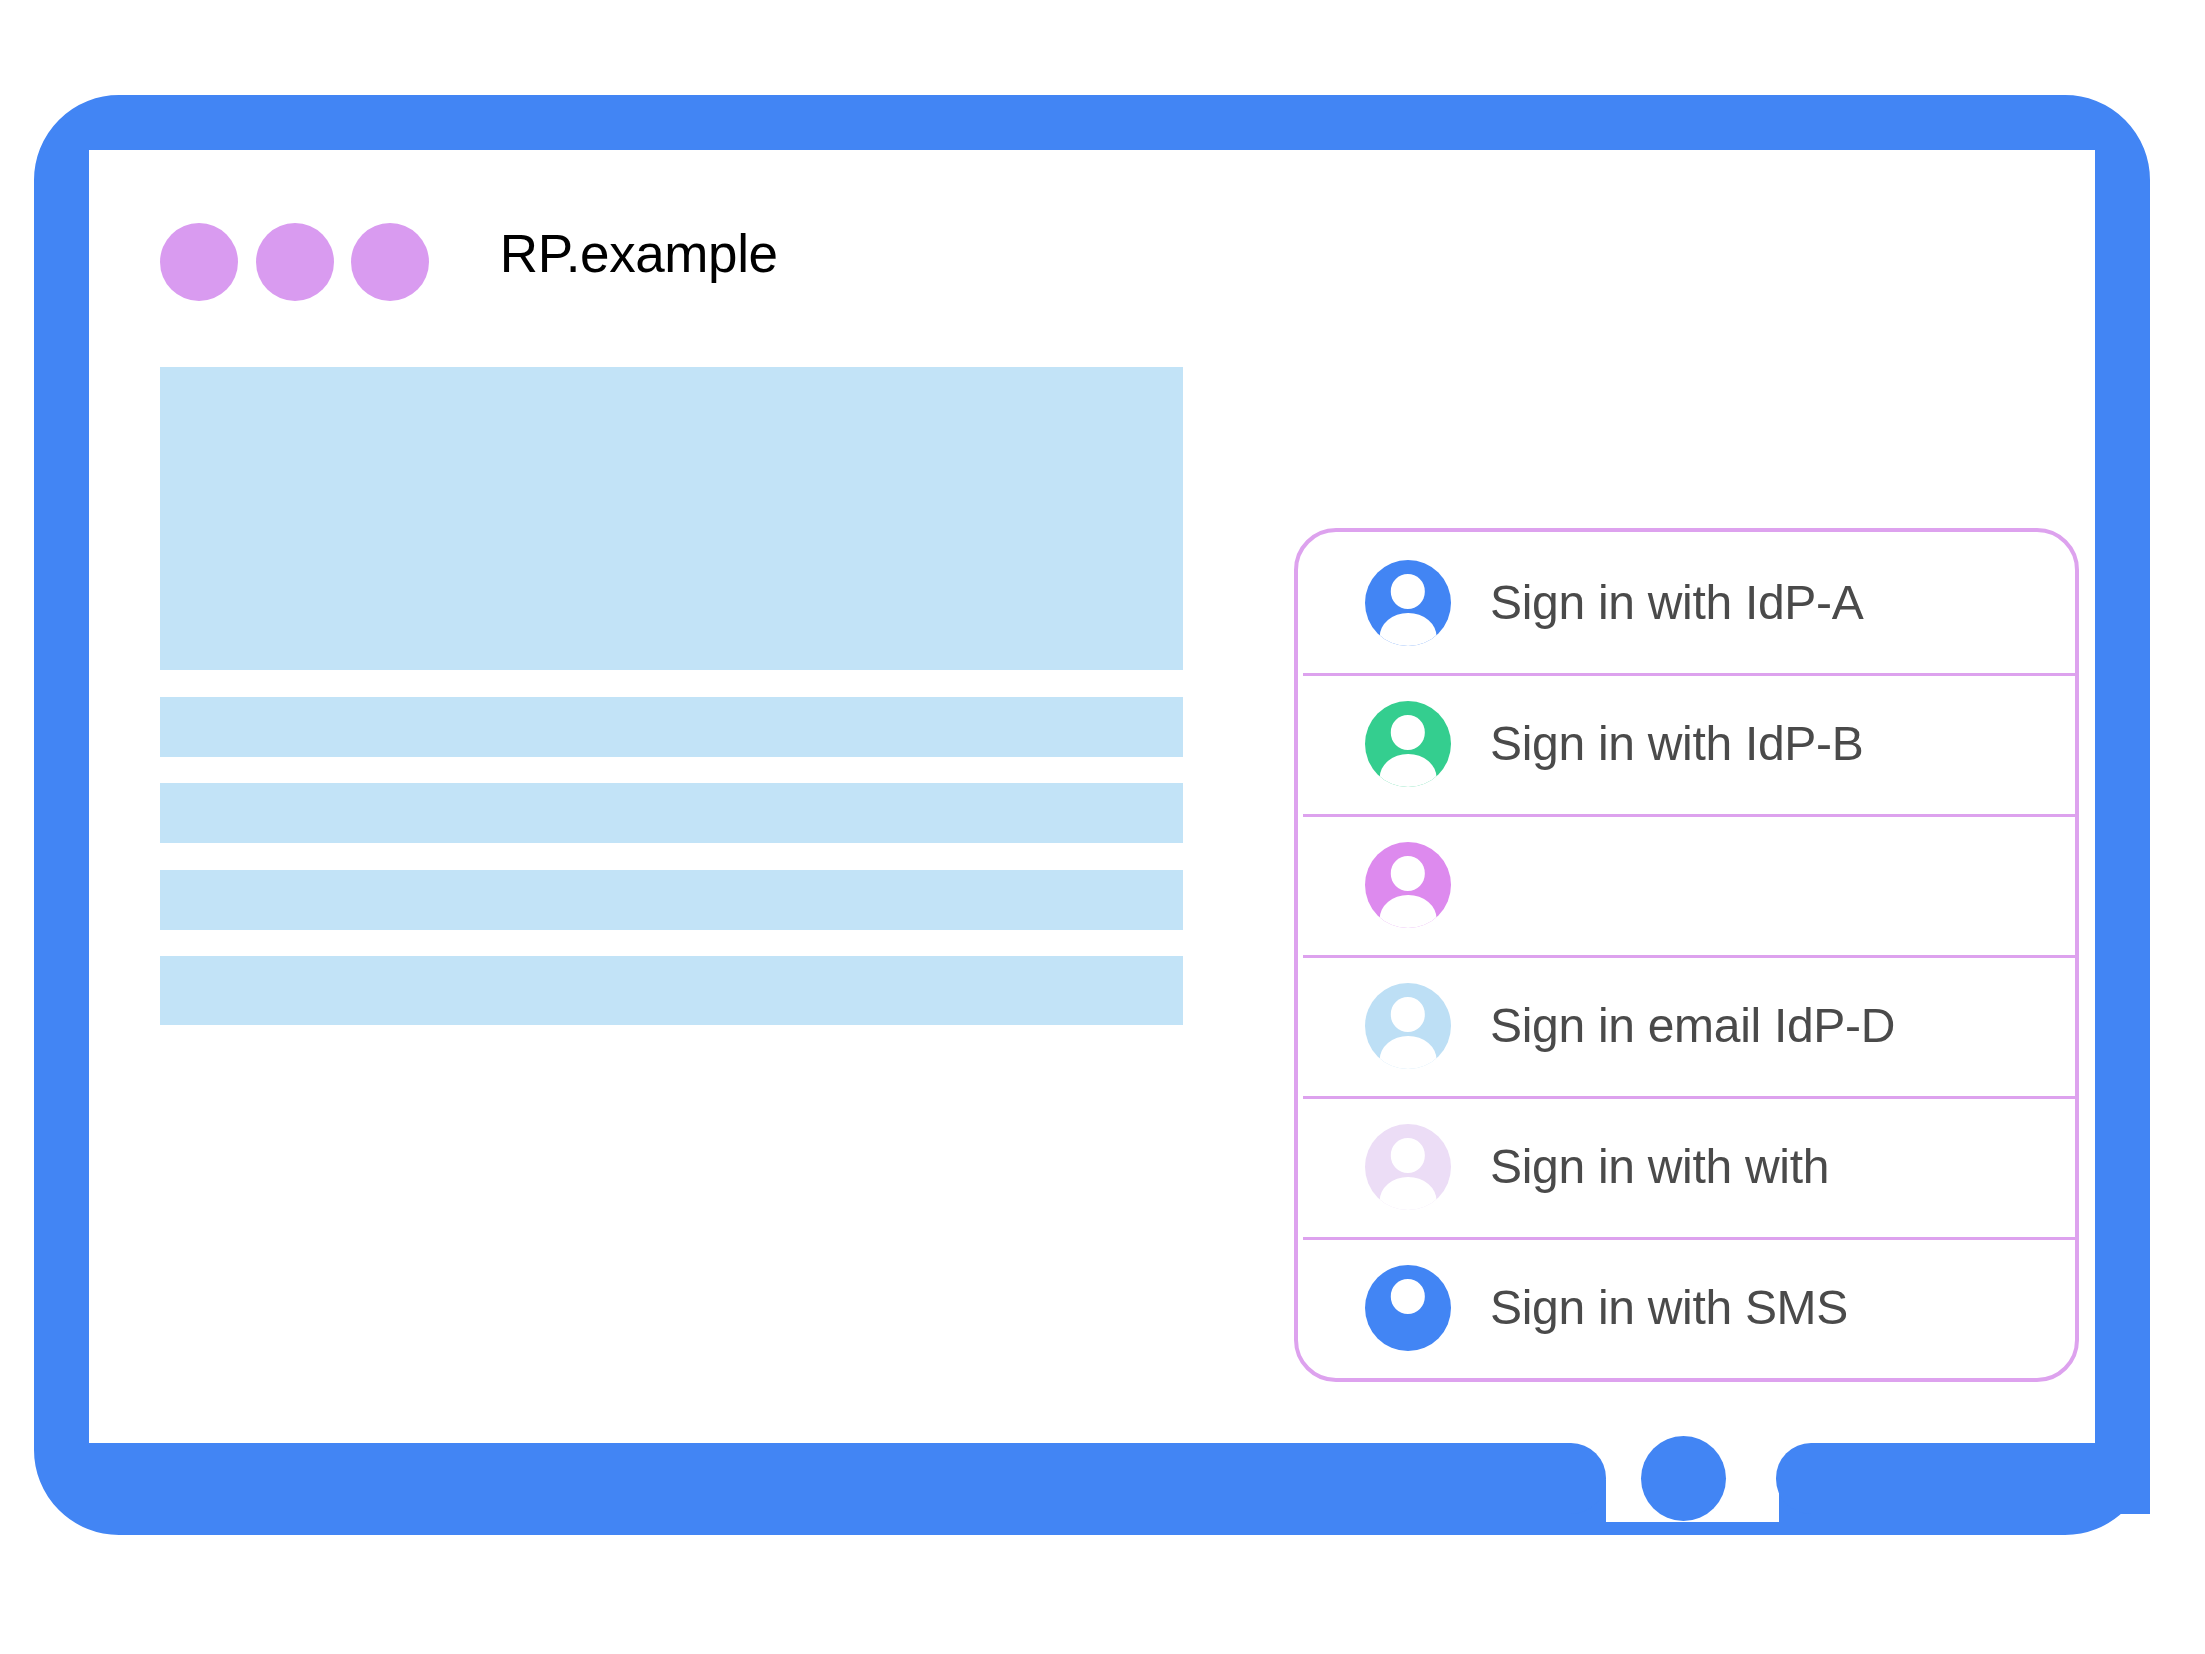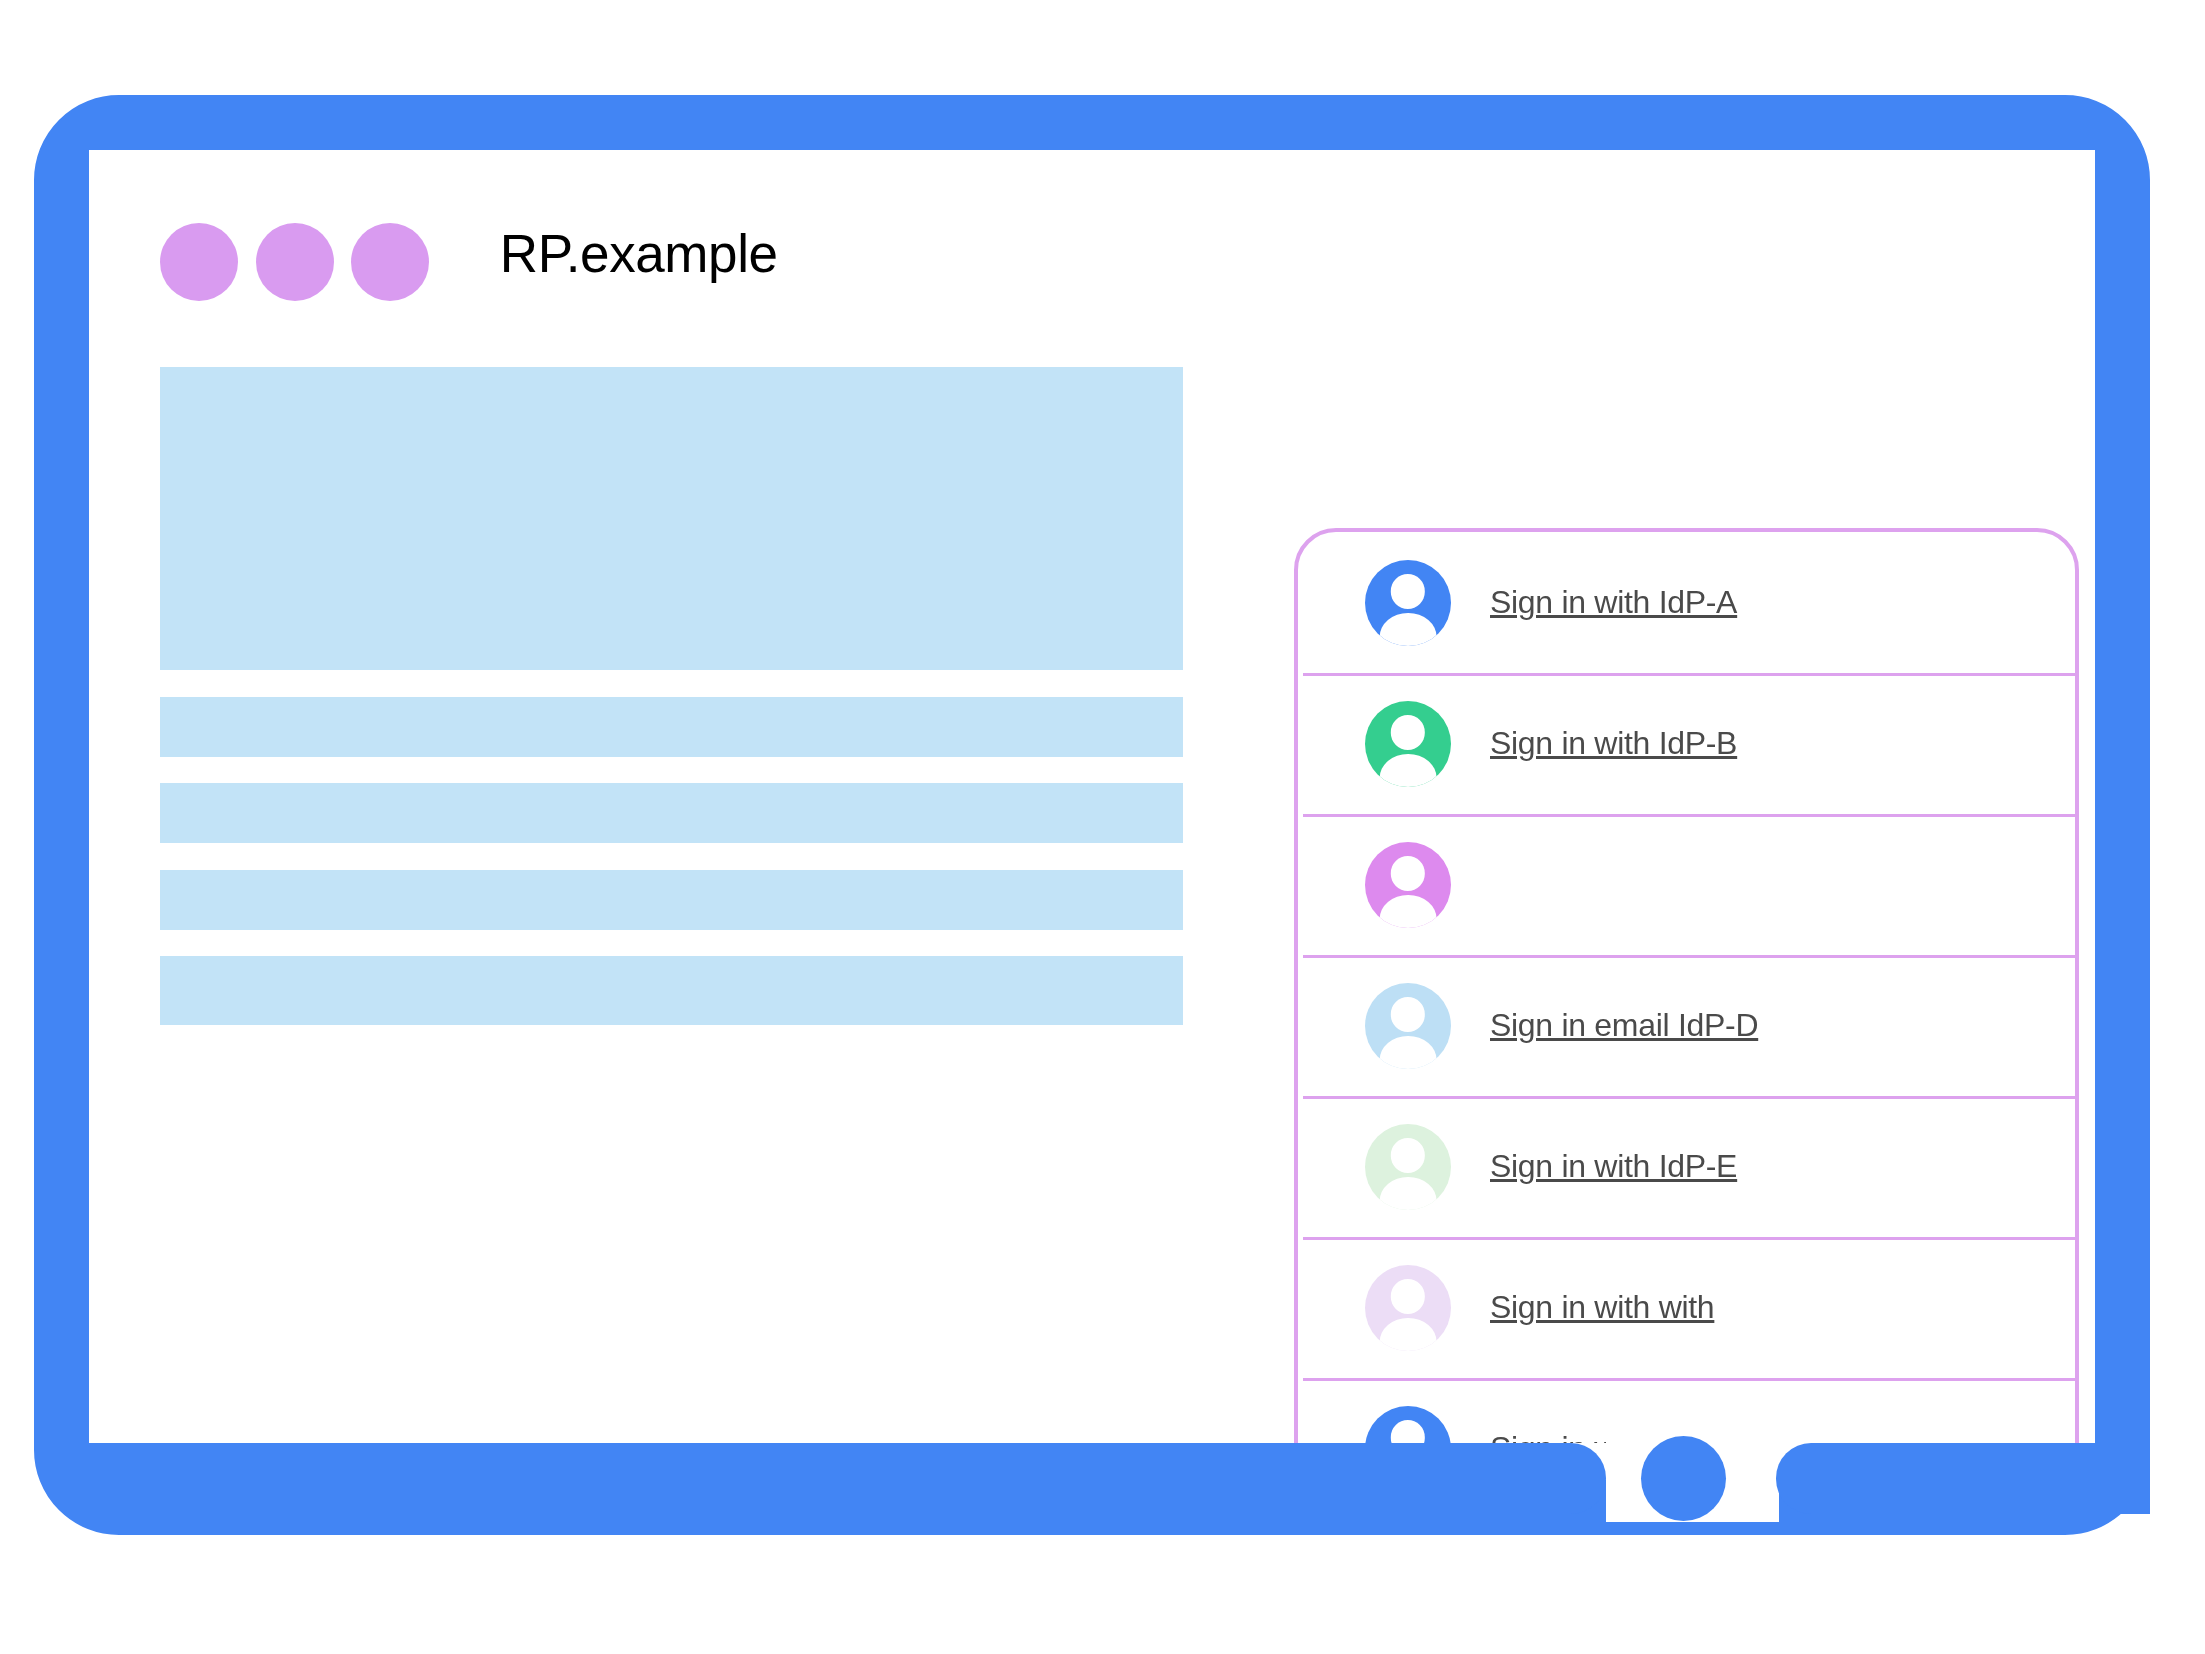--- a/index.html
+++ b/index.html
@@ -176,25 +176,24 @@
     left: 50%;
     top: 62%;
     width: 66%;
     height: 56%;
     transform: translateX(-50%);
     border-radius: 50% 50% 0 0;
     background: #ffffff;
   }
   .signin-label {
     margin-left: 39px;
-    font-size: 32px;
+    font-size: 48px;
     color: #4a4a4a;
     white-space: nowrap;
     letter-spacing: -0.3px;
-    text-decoration: underline;
   }
 </style>
 </head>
 <body>
 
 <div id="device-frame">
 
   <div class="frame-shell"></div>
 
   <div id="screen">
@@ -240,27 +239,20 @@
       </div>
 
       <div class="signin-row">
         <div class="avatar" style="background: rgb(189, 223, 245);">
           <div class="head"></div>
             <div class="body"></div>
         </div>
         <div class="signin-label">Sign in email IdP-D</div>
       </div>
 
-      <div class="signin-row">
-        <div class="avatar" style="background: rgb(221, 242, 222);">
-          <div class="head"></div>
-            <div class="body"></div>
-        </div>
-        <div class="signin-label">Sign in with IdP-E</div>
-      </div>
 
       <div class="signin-row">
         <div class="avatar" style="background: rgb(236, 221, 246);">
           <div class="head"></div>
             <div class="body"></div>
         </div>
         <div class="signin-label">Sign in with with</div>
       </div>
 
       <div class="signin-row">

